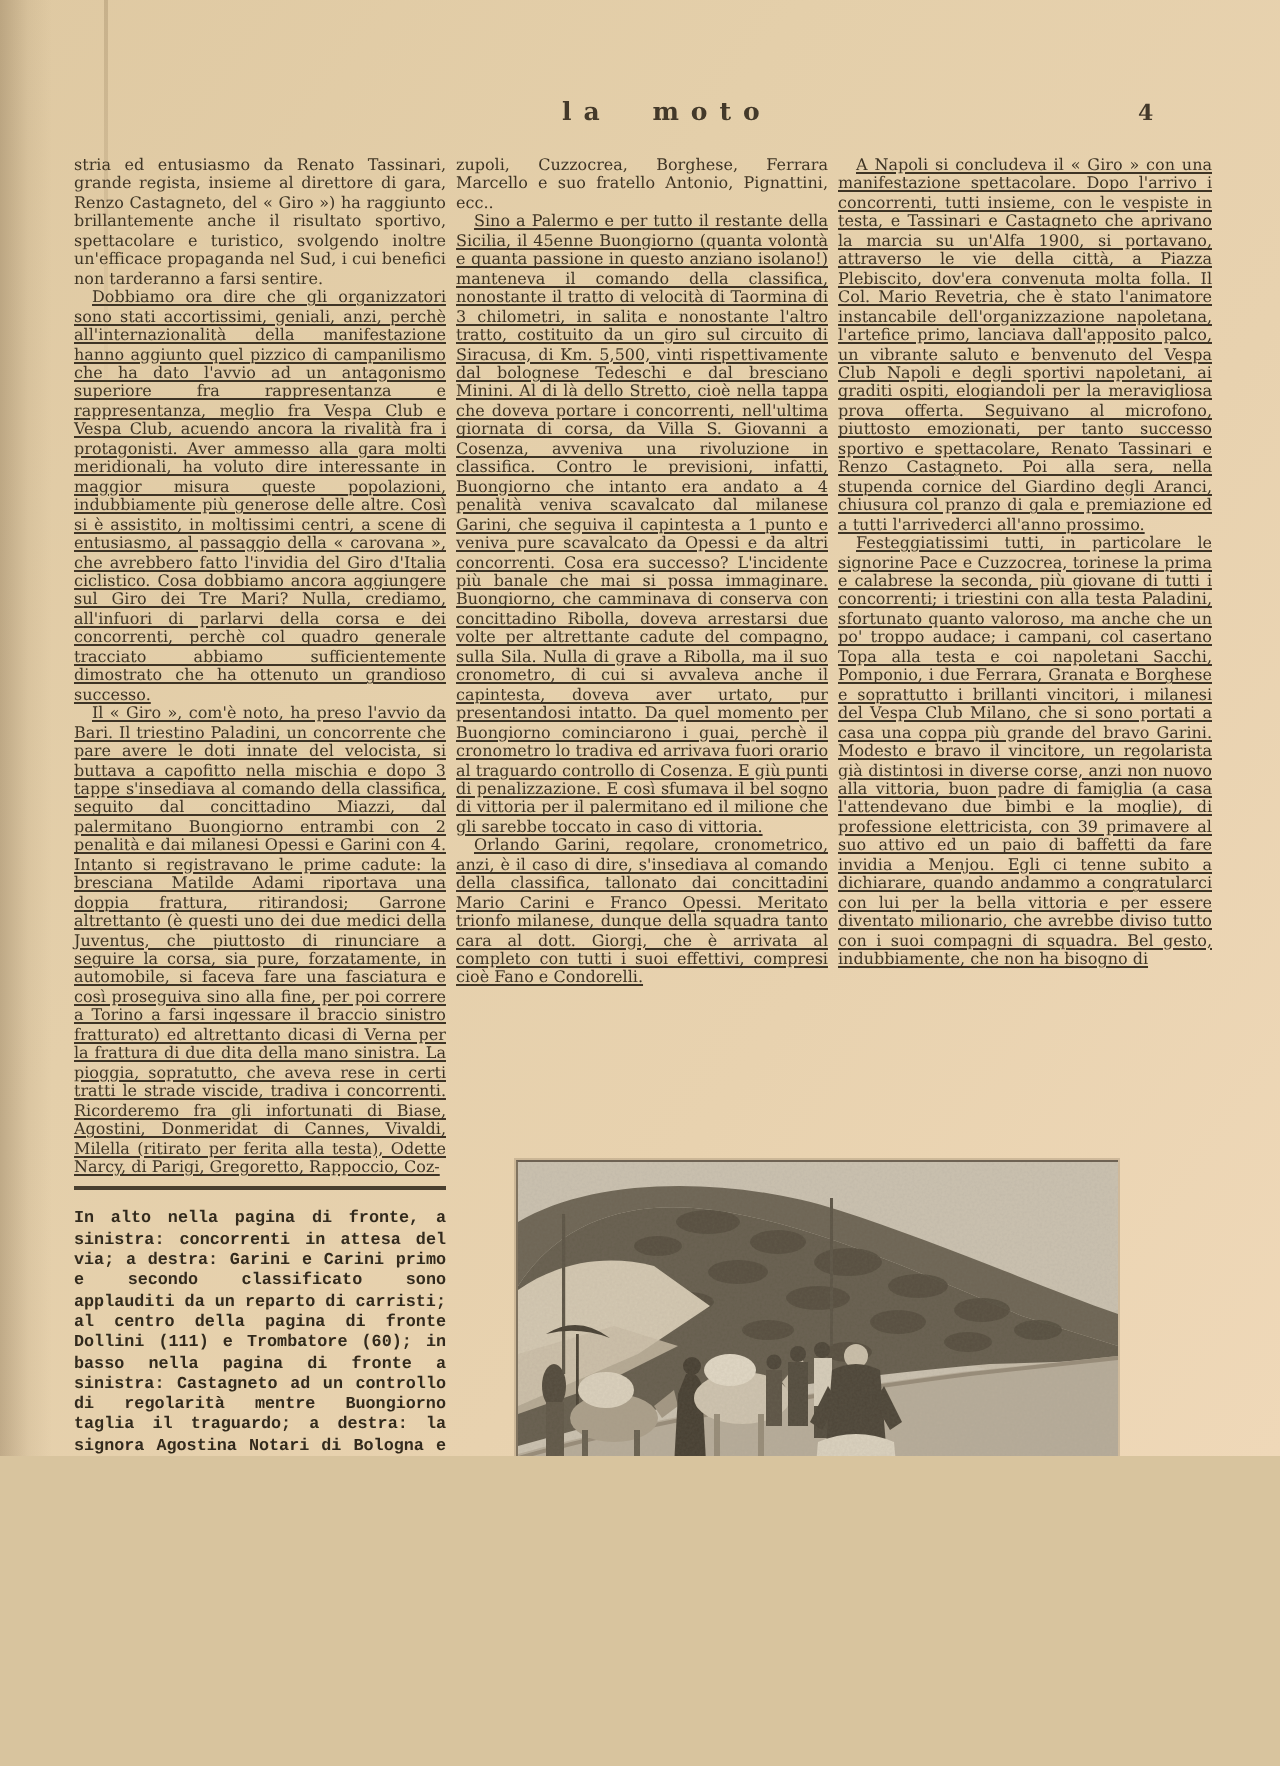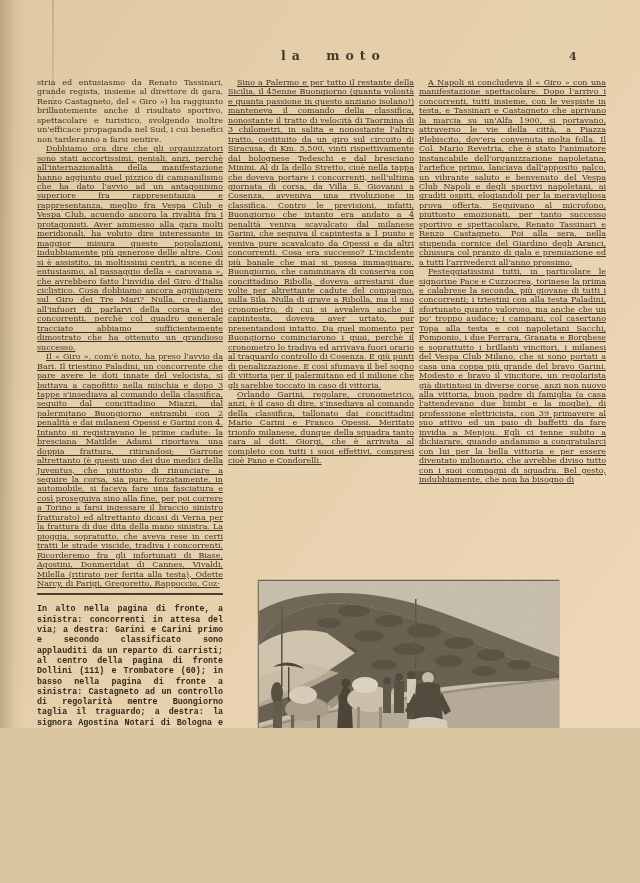--- a/index.html
+++ b/index.html
@@ -73,20 +73,21 @@
 
   <div class="col col1">
     <p>stria ed entusiasmo da Renato Tassinari, grande regista, insieme al direttore di gara, Renzo Castagneto, del « Giro ») ha raggiunto brillantemente anche il risultato sportivo, spettacolare e turistico, svolgendo inoltre un'efficace propaganda nel Sud, i cui benefici non tarderanno a farsi sentire.</p>
     <p class="indent">Dobbiamo ora dire che gli organizzatori sono stati accortissimi, geniali, anzi, perchè all'internazionalità della manifestazione hanno aggiunto quel pizzico di campanilismo che ha dato l'avvio ad un antagonismo superiore fra rappresentanza e rappresentanza, meglio fra Vespa Club e Vespa Club, acuendo ancora la rivalità fra i protagonisti. Aver ammesso alla gara molti meridionali, ha voluto dire interessante in maggior misura queste popolazioni, indubbiamente più generose delle altre. Così si è assistito, in moltissimi centri, a scene di entusiasmo, al passaggio della « carovana », che avrebbero fatto l'invidia del Giro d'Italia ciclistico. Cosa dobbiamo ancora aggiungere sul Giro dei Tre Mari? Nulla, crediamo, all'infuori di parlarvi della corsa e dei concorrenti, perchè col quadro generale tracciato abbiamo sufficientemente dimostrato che ha ottenuto un grandioso successo.</p>
     <p class="indent">Il « Giro », com'è noto, ha preso l'avvio da Bari. Il triestino Paladini, un concorrente che pare avere le doti innate del velocista, si buttava a capofitto nella mischia e dopo 3 tappe s'insediava al comando della classifica, seguito dal concittadino Miazzi, dal palermitano Buongiorno entrambi con 2 penalità e dai milanesi Opessi e Garini con 4. Intanto si registravano le prime cadute: la bresciana Matilde Adami riportava una doppia frattura, ritirandosi; Garrone altrettanto (è questi uno dei due medici della Juventus, che piuttosto di rinunciare a seguire la corsa, sia pure, forzatamente, in automobile, si faceva fare una fasciatura e così proseguiva sino alla fine, per poi correre a Torino a farsi ingessare il braccio sinistro fratturato) ed altrettanto dicasi di Verna per la frattura di due dita della mano sinistra. La pioggia, sopratutto, che aveva rese in certi tratti le strade viscide, tradiva i concorrenti. Ricorderemo fra gli infortunati di Biase, Agostini, Donmeridat di Cannes, Vivaldi, Milella (ritirato per ferita alla testa), Odette Narcy, di Parigi, Gregoretto, Rappoccio, Coz-</p>
     <div class="rule"></div>
     <p class="caption">In alto nella pagina di fronte, a sinistra: concorrenti in attesa del via; a destra: Garini e Carini primo e secondo classificato sono applauditi da un reparto di carristi; al centro della pagina di fronte Dollini (111) e Trombatore (60); in basso nella pagina di fronte a sinistra: Castagneto ad un controllo di regolarità mentre Buongiorno taglia il traguardo; a destra: la signora Agostina Notari di Bologna e la signorina Cuzzocrea. Qui di fianco: un passaggio di Alberto Fantobel di Lugano.</p>
   </div>
 
   <div class="col col2">
+    <p>zupoli, Cuzzocrea, Borghese, Ferrara Marcello e suo fratello Antonio, Pignattini, ecc..</p>
     <p class="indent">Sino a Palermo e per tutto il restante della Sicilia, il 45enne Buongiorno (quanta volontà e quanta passione in questo anziano isolano!) manteneva il comando della classifica, nonostante il tratto di velocità di Taormina di 3 chilometri, in salita e nonostante l'altro tratto, costituito da un giro sul circuito di Siracusa, di Km. 5,500, vinti rispettivamente dal bolognese Tedeschi e dal bresciano Minini. Al di là dello Stretto, cioè nella tappa che doveva portare i concorrenti, nell'ultima giornata di corsa, da Villa S. Giovanni a Cosenza, avveniva una rivoluzione in classifica. Contro le previsioni, infatti, Buongiorno che intanto era andato a 4 penalità veniva scavalcato dal milanese Garini, che seguiva il capintesta a 1 punto e veniva pure scavalcato da Opessi e da altri concorrenti. Cosa era successo? L'incidente più banale che mai si possa immaginare. Buongiorno, che camminava di conserva con concittadino Ribolla, doveva arrestarsi due volte per altrettante cadute del compagno, sulla Sila. Nulla di grave a Ribolla, ma il suo cronometro, di cui si avvaleva anche il capintesta, doveva aver urtato, pur presentandosi intatto. Da quel momento per Buongiorno cominciarono i guai, perchè il cronometro lo tradiva ed arrivava fuori orario al traguardo controllo di Cosenza. E giù punti di penalizzazione. E così sfumava il bel sogno di vittoria per il palermitano ed il milione che gli sarebbe toccato in caso di vittoria.</p>
     <p class="indent">Orlando Garini, regolare, cronometrico, anzi, è il caso di dire, s'insediava al comando della classifica, tallonato dai concittadini Mario Carini e Franco Opessi. Meritato trionfo milanese, dunque della squadra tanto cara al dott. Giorgi, che è arrivata al completo con tutti i suoi effettivi, compresi cioè Fano e Condorelli.</p>
   </div>
 
   <div class="col col3">
     <p class="indent">A Napoli si concludeva il « Giro » con una manifestazione spettacolare. Dopo l'arrivo i concorrenti, tutti insieme, con le vespiste in testa, e Tassinari e Castagneto che aprivano la marcia su un'Alfa 1900, si portavano, attraverso le vie della città, a Piazza Plebiscito, dov'era convenuta molta folla. Il Col. Mario Revetria, che è stato l'animatore instancabile dell'organizzazione napoletana, l'artefice primo, lanciava dall'apposito palco, un vibrante saluto e benvenuto del Vespa Club Napoli e degli sportivi napoletani, ai graditi ospiti, elogiandoli per la meravigliosa prova offerta. Seguivano al microfono, piuttosto emozionati, per tanto successo sportivo e spettacolare, Renato Tassinari e Renzo Castagneto. Poi alla sera, nella stupenda cornice del Giardino degli Aranci, chiusura col pranzo di gala e premiazione ed a tutti l'arrivederci all'anno prossimo.</p>
     <p class="indent">Festeggiatissimi tutti, in particolare le signorine Pace e Cuzzocrea, torinese la prima e calabrese la seconda, più giovane di tutti i concorrenti; i triestini con alla testa Paladini, sfortunato quanto valoroso, ma anche che un po' troppo audace; i campani, col casertano Topa alla testa e coi napoletani Sacchi, Pomponio, i due Ferrara, Granata e Borghese e soprattutto i brillanti vincitori, i milanesi del Vespa Club Milano, che si sono portati a casa una coppa più grande del bravo Garini. Modesto e bravo il vincitore, un regolarista già distintosi in diverse corse, anzi non nuovo alla vittoria, buon padre di famiglia (a casa l'attendevano due bimbi e la moglie), di professione elettricista, con 39 primavere al suo attivo ed un paio di baffetti da fare invidia a Menjou. Egli ci tenne subito a dichiarare, quando andammo a congratularci con lui per la bella vittoria e per essere diventato milionario, che avrebbe diviso tutto con i suoi compagni di squadra. Bel gesto, indubbiamente, che non ha bisogno di</p>
   </div>
 
   <div class="photo">

